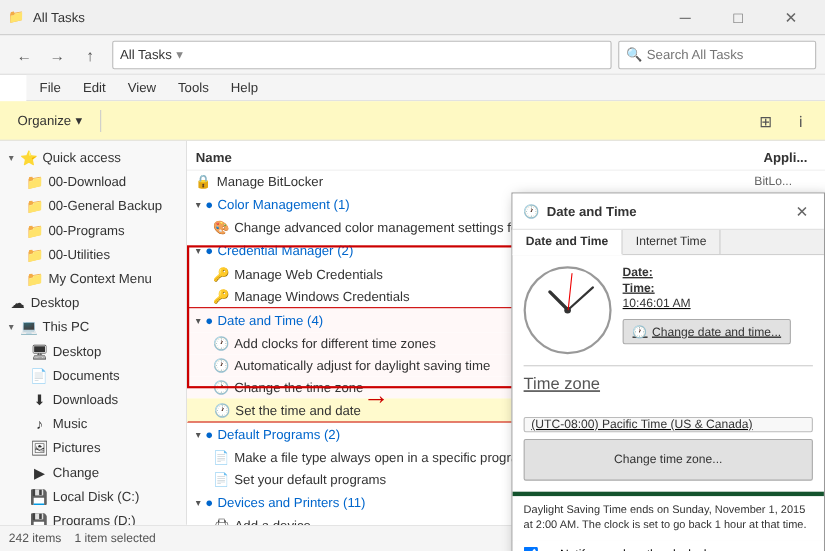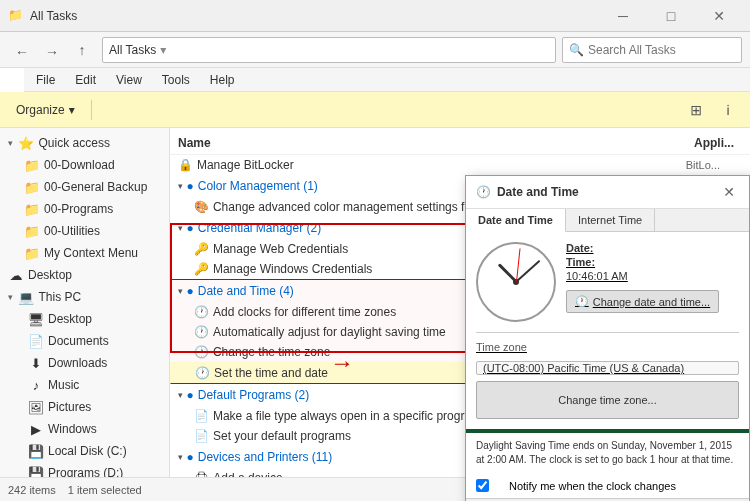--- a/index.html
+++ b/index.html
@@ -219,21 +219,21 @@
     .change-btn {
       display: flex; align-items: center; gap: 4px;
       padding: 4px 8px; background: #e1e1e1;
       border: 1px solid #aaa; cursor: pointer; font-size: 11px; color: #333;
       border-radius: 2px; white-space: nowrap;
     }
     .dialog-tz-section {
       border-top: 1px solid #ccc; padding-top: 8px; margin-top: 4px;
       font-size: 11px;
     }
-    .tz-label { font-size: 11px; color: #555; margin-bottom: 8px; }
+    .tz-label { font-size: 15px; color: #555; margin-bottom: 21px; }
     .tz-value {
       padding: 0 6px; background: #f8f8f8; border: 1px solid #bbb;
       font-size: 11px; color: #333; margin-bottom: 6px; border-radius: 2px;
     }
     .tz-change-btn {
       padding: 12px 8px; background: #e1e1e1;
       border: 1px solid #aaa; cursor: pointer; font-size: 11px; color: #333;
       border-radius: 2px; width: 100%; text-align: center;
     }
     .dialog-dst { font-size: 10px; color: #333; padding: 6px 10px; background: #fff; border-top: 4px solid #14532d; line-height: 1.4; }
@@ -370,21 +370,21 @@
     <div class="sidebar-item" style="padding-left:28px;">
       <span class="sidebar-icon">♪</span>
       <span>Music</span>
     </div>
     <div class="sidebar-item" style="padding-left:28px;">
       <span class="sidebar-icon">🖼</span>
       <span>Pictures</span>
     </div>
     <div class="sidebar-item" style="padding-left:28px;">
       <span class="sidebar-icon">▶</span>
-      <span>Windows</span>
+      <span>Change</span>
     </div>
     <div class="sidebar-item" style="padding-left:28px;">
       <span class="sidebar-icon">💾</span>
       <span>Local Disk (C:)</span>
     </div>
     <div class="sidebar-item" style="padding-left:28px;">
       <span class="sidebar-icon">💾</span>
       <span>Programs (D:)</span>
     </div>
 

